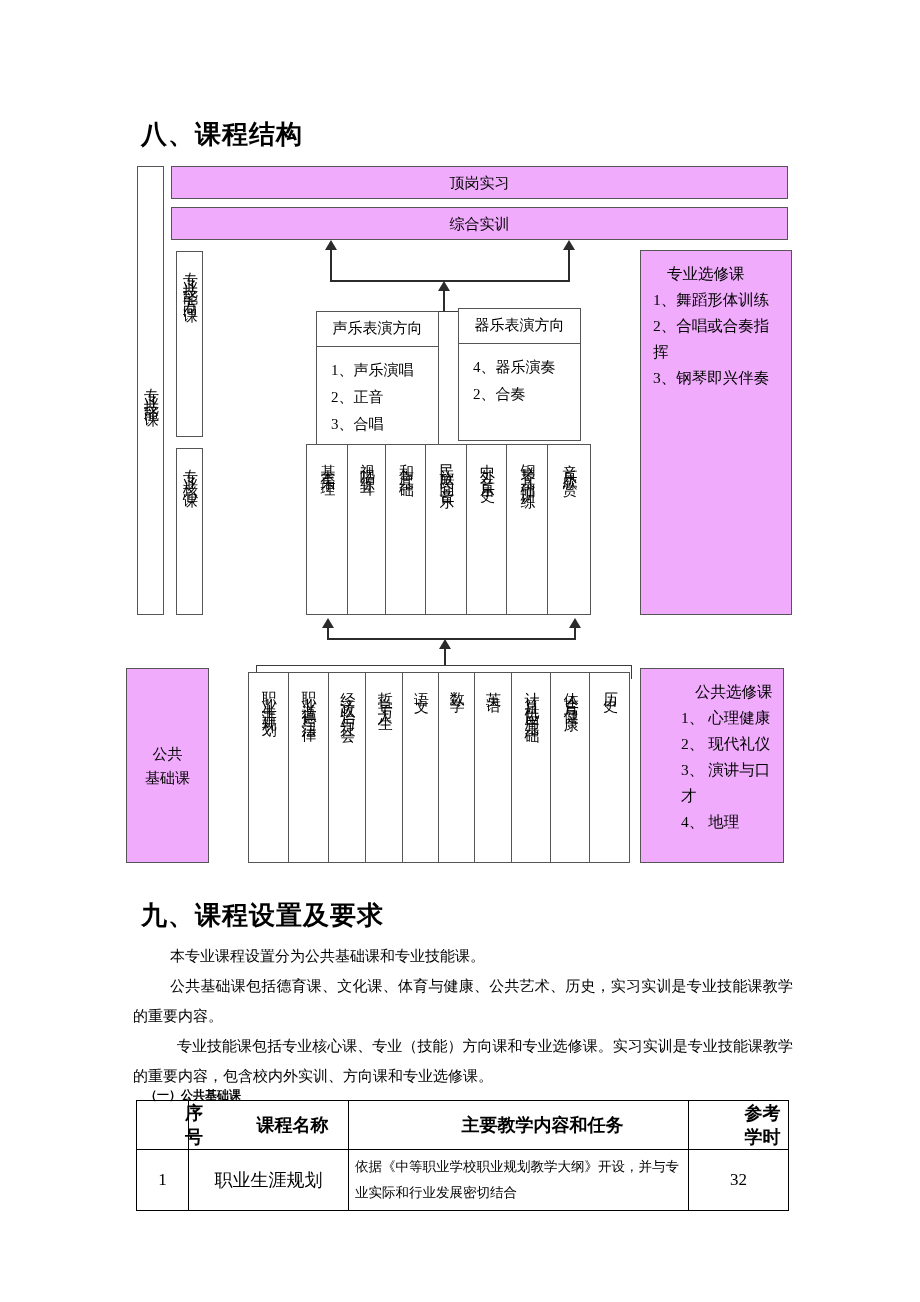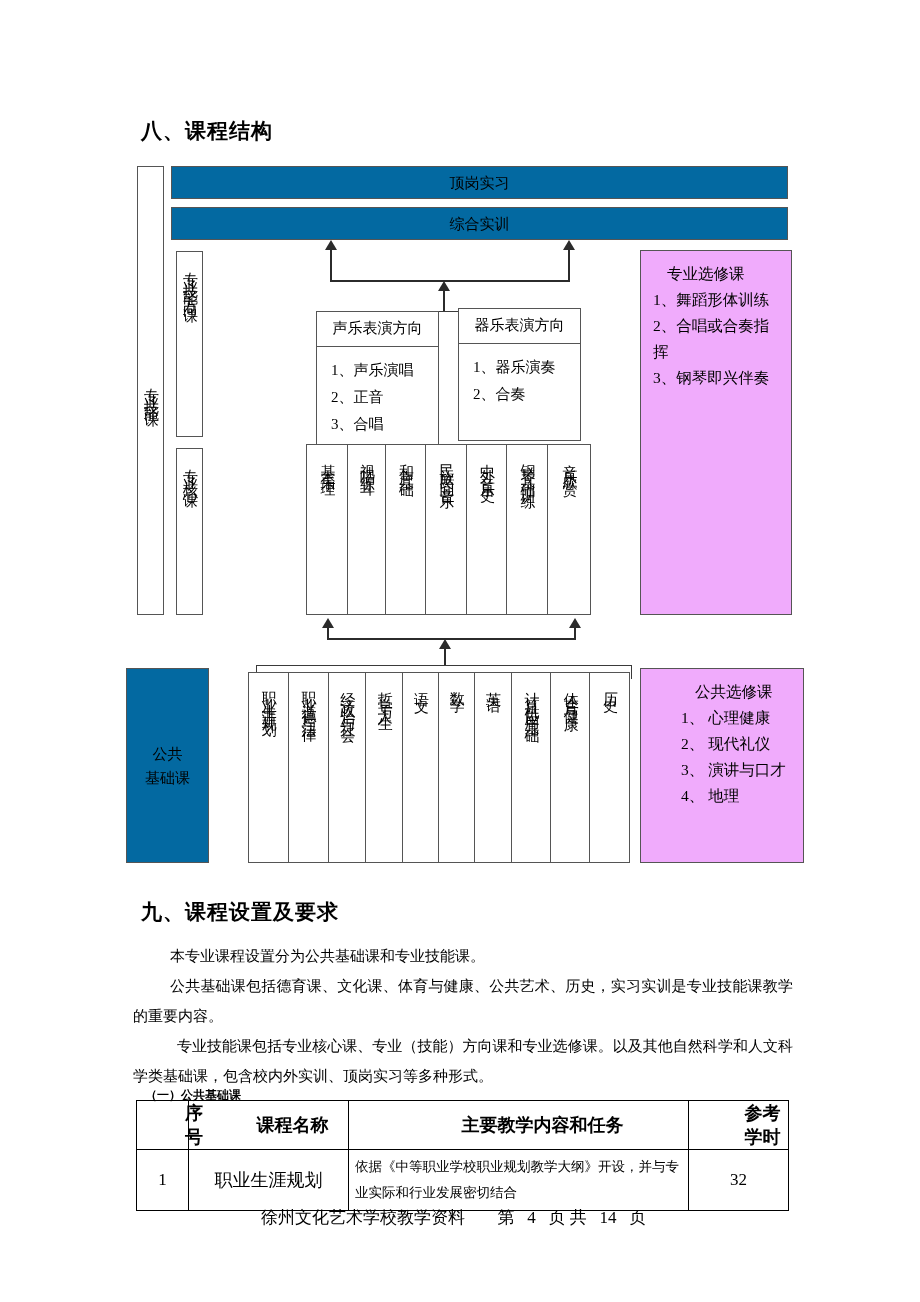--- a/index.html
+++ b/index.html
@@ -17,21 +17,21 @@
     height: 1302px;
     background: #fff;
     overflow: hidden;
   }
 
   
   .h-sec {
     position: absolute;
     font-family: Liberation Sans, sans-serif;
     font-weight: bold;
-    font-size: 21px;
+    font-size: 26px;
     letter-spacing: 1px;
     white-space: nowrap;
   }
   .para {
     position: absolute;
     font-size: 15px;
     line-height: 30px;
     text-align: justify;
   }
   .sub-h {
@@ -40,21 +40,21 @@
     font-size: 12px;
     white-space: nowrap;
     margin-left: 8px;
   }
 
   
   .box {
     position: absolute;
     box-sizing: border-box;
     border: 1px solid #555;
-    background: #0369a1;
+    background: #f0abfc;
   }
 
   .ctr {
     display: flex;
     align-items: center;
     justify-content: center;
     text-align: center;
   }
   .lbl {
     font-size: 15px;
@@ -221,21 +221,21 @@
       <div class="items">
         <div>1、声乐演唱</div>
         <div>2、正音</div>
         <div>3、合唱</div>
       </div>
     </div>
 
     <div class="dirbox" style="left:458px; top:308px; width:123px; height:133px;">
       <div class="head">器乐表演方向</div>
       <div class="items">
-        <div>1、器乐演奏</div>
+        <div>4、器乐演奏</div>
         <div>2、合奏</div>
       </div>
     </div>
 
     <div class="listbox" style="left:640px; top:250px; width:152px; height:365px;">
       <div class="ttl">专业选修课</div>
       <div>1、舞蹈形体训练</div>
       <div>2、合唱或合奏指</div>
       <div>挥</div>
       <div>3、钢琴即兴伴奏</div>
@@ -308,37 +308,37 @@
         <span class="vert">计算机应用基础</span>
       </div>
       <div class="cell" style="width:39px;">
         <span class="vert">体育与健康</span>
       </div>
       <div class="cell" style="width:39px;">
         <span class="vert">历史</span>
       </div>
     </div>
 
-    <div class="listbox" style="left:640px; top:668px; width:164px; height:195px;padding-left:40px;">
+    <div class="listbox" style="left:640px; top:668px; width:144px; height:195px;padding-left:40px;">
       <div class="ttl">公共选修课</div>
       <div>1、 心理健康</div>
       <div>2、 现代礼仪</div>
       <div>3、 演讲与口才</div>
       <div>4、 地理</div>
     </div>
 
   </div>
 
   <div class="h-sec" style="left:141px; top:898px;">九、课程设置及要求</div>
 
   <div class="para" style="left:133px; top:941px; width:660px; text-indent:37px;">本专业课程设置分为公共基础课和专业技能课。</div>
 
   <div class="para" style="left:133px; top:971px; width:660px; text-indent:37px;">公共基础课包括德育课、文化课、体育与健康、公共艺术、历史，实习实训是专业技能课教学的重要内容。</div>
 
-  <div class="para" style="left:133px; top:1031px; width:660px; text-indent:44px;">专业技能课包括专业核心课、专业（技能）方向课和专业选修课。以及其他自然科学和人文科学类基础课，包含校内外实训、顶岗实习等多种形式。</div>
+  <div class="para" style="left:133px; top:1031px; width:660px; text-indent:44px;">专业技能课包括专业核心课、专业（技能）方向课和专业选修课。实习实训是专业技能课教学的重要内容，包含校内外实训、方向课和专业选修课。</div>
 
   <div class="sub-h" style="left:137px; top:1087px;">（一）公共基础课</div>
 
   <table class="crs" style="left:136px; top:1100px; width:652px;">
     <colgroup>
       <col style="width:52px;">
       <col style="width:160px;">
       <col style="width:340px;">
       <col style="width:100px;">
     </colgroup>
@@ -353,27 +353,14 @@
     <tbody>
       <tr>
         <td class="num">1</td>
         <td class="name">职业生涯规划</td>
         <td class="desc">依据《中等职业学校职业规划教学大纲》开设，并与专业实际和行业发展密切结合</td>
         <td class="hours">32</td>
       </tr>
     </tbody>
   </table>
 
-  <div class="footer" style="left:261px; top:1206px;">
-    <span>徐州文化艺术学校教学资料</span>
-    <span class="gap"></span>
-    <span>第</span>
-    <span>&nbsp;</span>
-    <span>4</span>
-    <span>&nbsp;</span>
-    <span>页  共</span>
-    <span>&nbsp;</span>
-    <span>14</span>
-    <span>&nbsp;</span>
-    <span>页</span>
-  </div>
 
 </div>
 
 </body></html>

